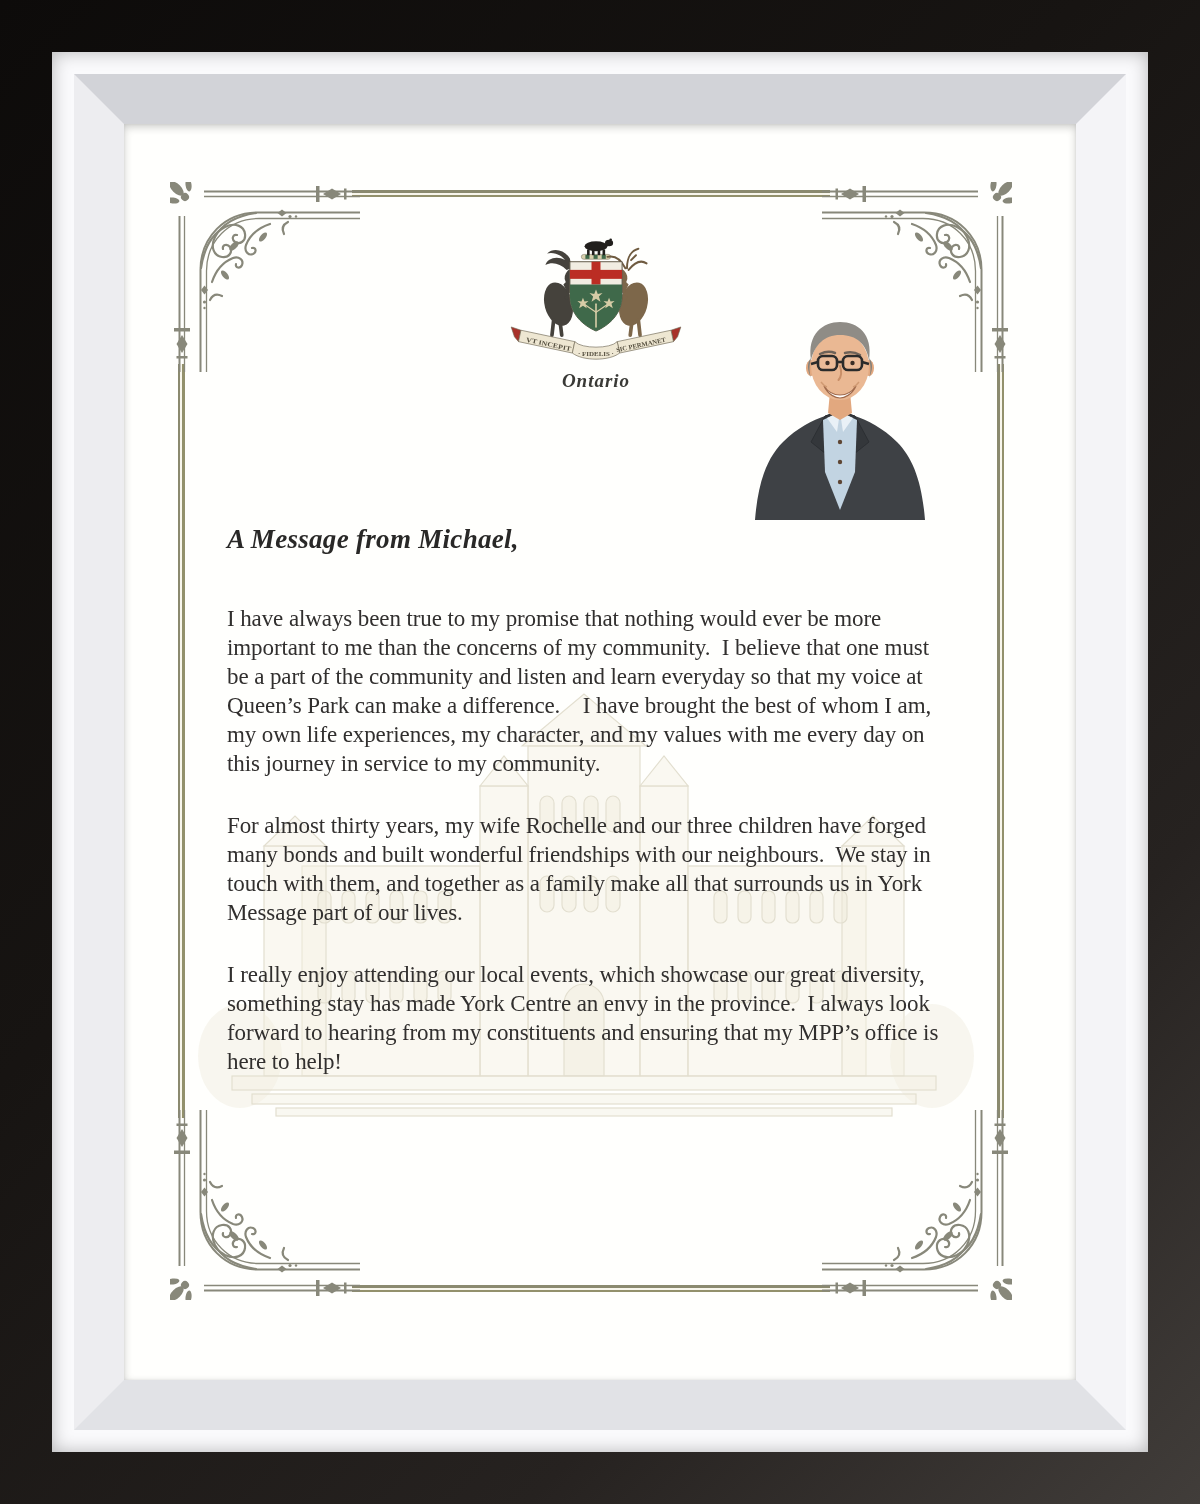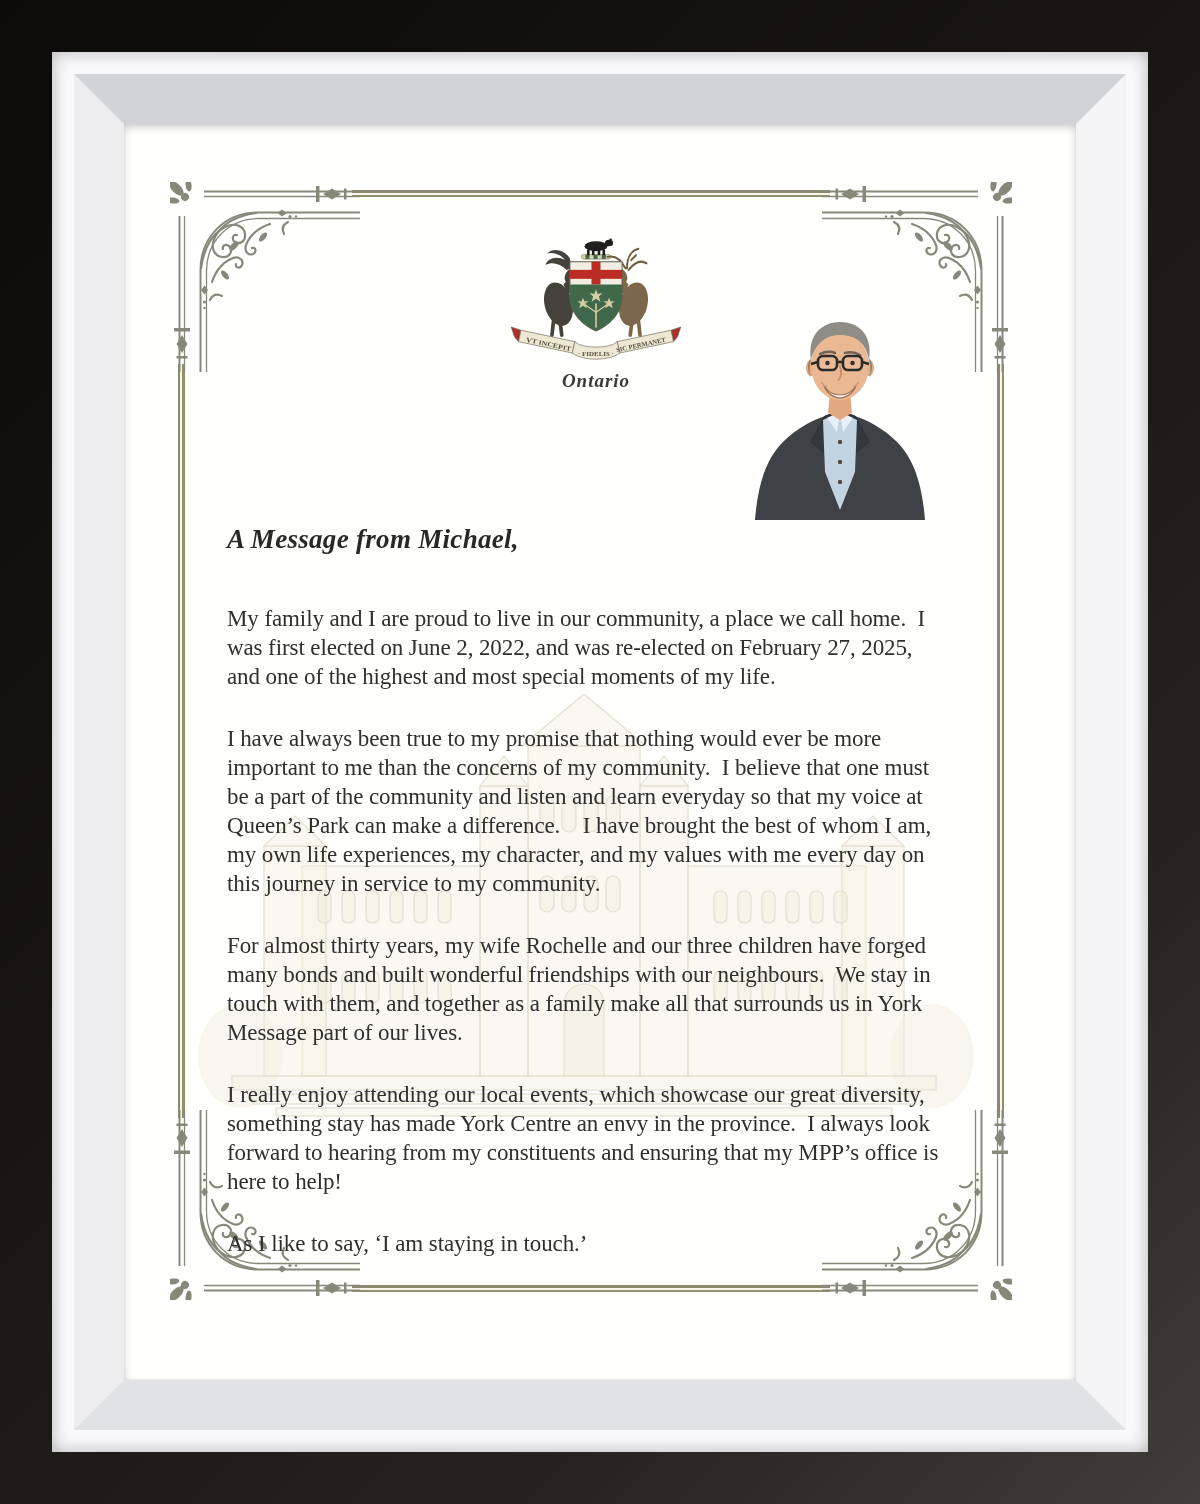--- a/index.html
+++ b/index.html
@@ -299,21 +299,19 @@
 
         <path d="M95 56 C97 62 97 66 93.5 70" stroke="#c98f68" stroke-width="2" fill="none" stroke-linecap="round"></path>
 
         <path d="M79 76 C87 88 103 88 111 76 C107 85 99 88 95 88 C91 88 83 85 79 76 Z" fill="#ffffff" stroke="#a06a4c" stroke-width="1.2"></path>
         <path d="M76 72 q3 4 6 5 M114 72 q-3 4 -6 5" stroke="#d09a72" stroke-width="1.4" fill="none"></path>
       </svg>
     </div>
 
     <div class="letter-body">
       <h1 class="heading">A Message from Michael,</h1>
-      <p class="para">My family and I are proud to live in our community, a place we call home.  I was first elected on June 2, 2022, and was re-elected on February 27, 2025, and one of the highest and most special moments of my life.</p>
       <p class="para">I have always been true to my promise that nothing would ever be more important to me than the concerns of my community.  I believe that one must be a part of the community and listen and learn everyday so that my voice at Queen’s Park can make a difference.    I have brought the best of whom I am, my own life experiences, my character, and my values with me every day on this journey in service to my community.</p>
       <p class="para">For almost thirty years, my wife Rochelle and our three children have forged many bonds and built wonderful friendships with our neighbours.  We stay in touch with them, and together as a family make all that surrounds us in York Message part of our lives.</p>
       <p class="para">I really enjoy attending our local events, which showcase our great diversity, something stay has made York Centre an envy in the province.  I always look forward to hearing from my constituents and ensuring that my MPP’s office is here to help!</p>
-      <p class="para closing">As I like to say, ‘I am staying in touch.’</p>
     </div>
 
   </div>
 </div>
 
 </body></html>

